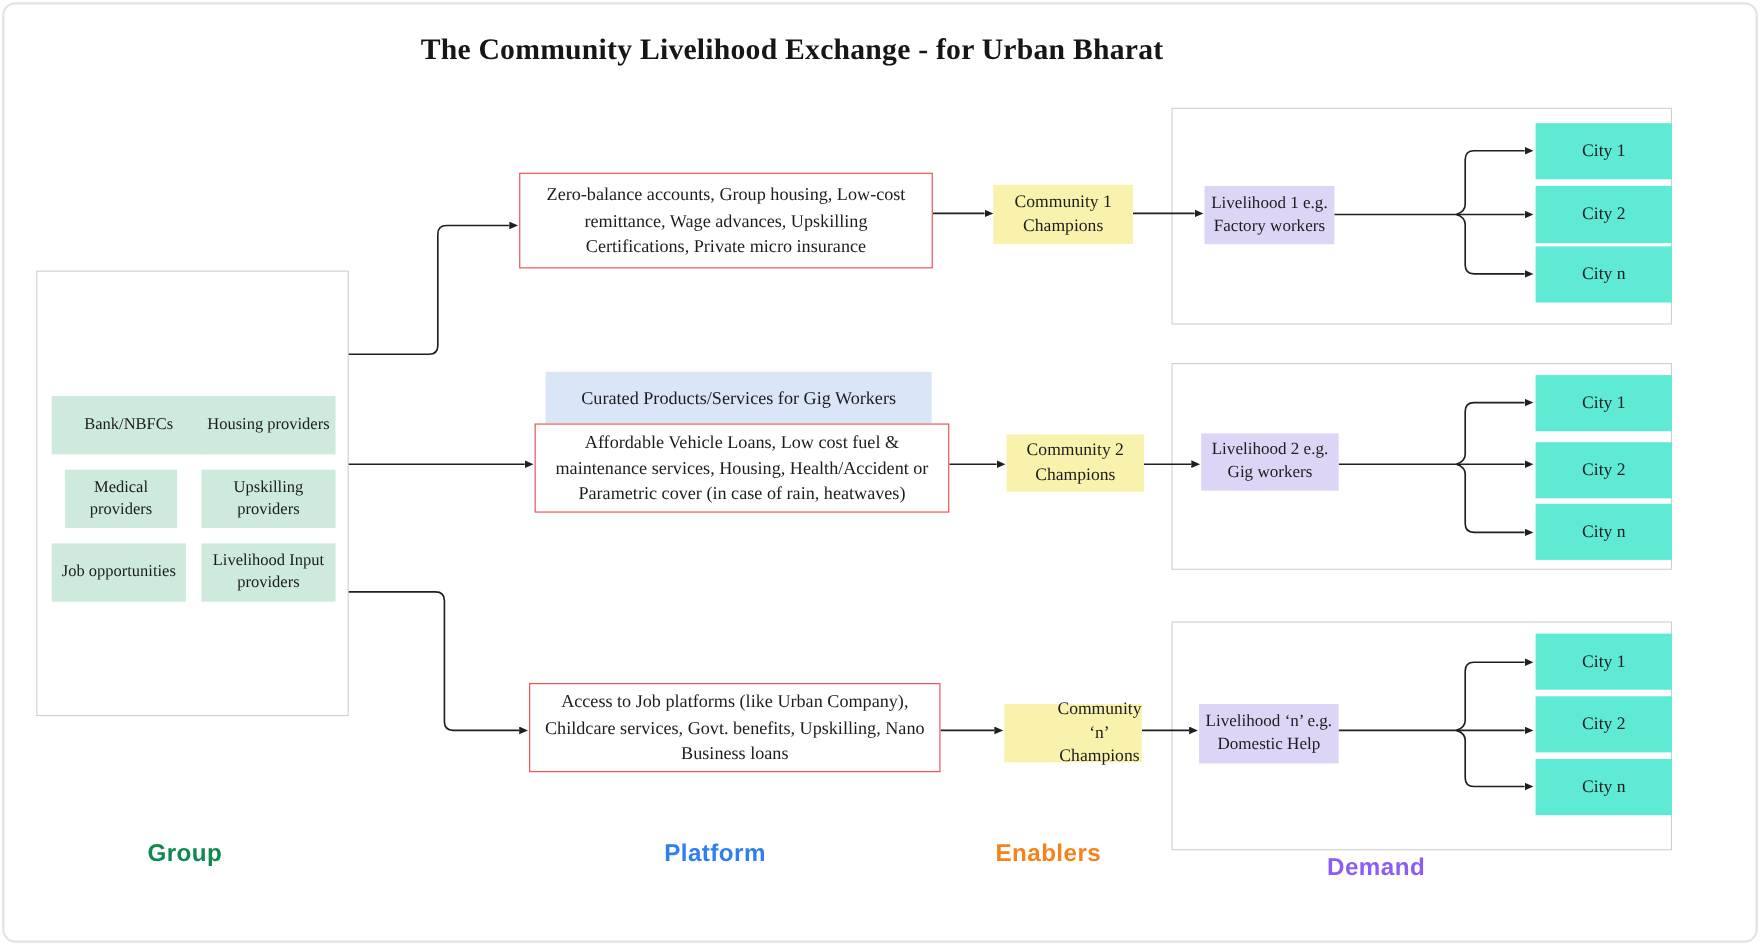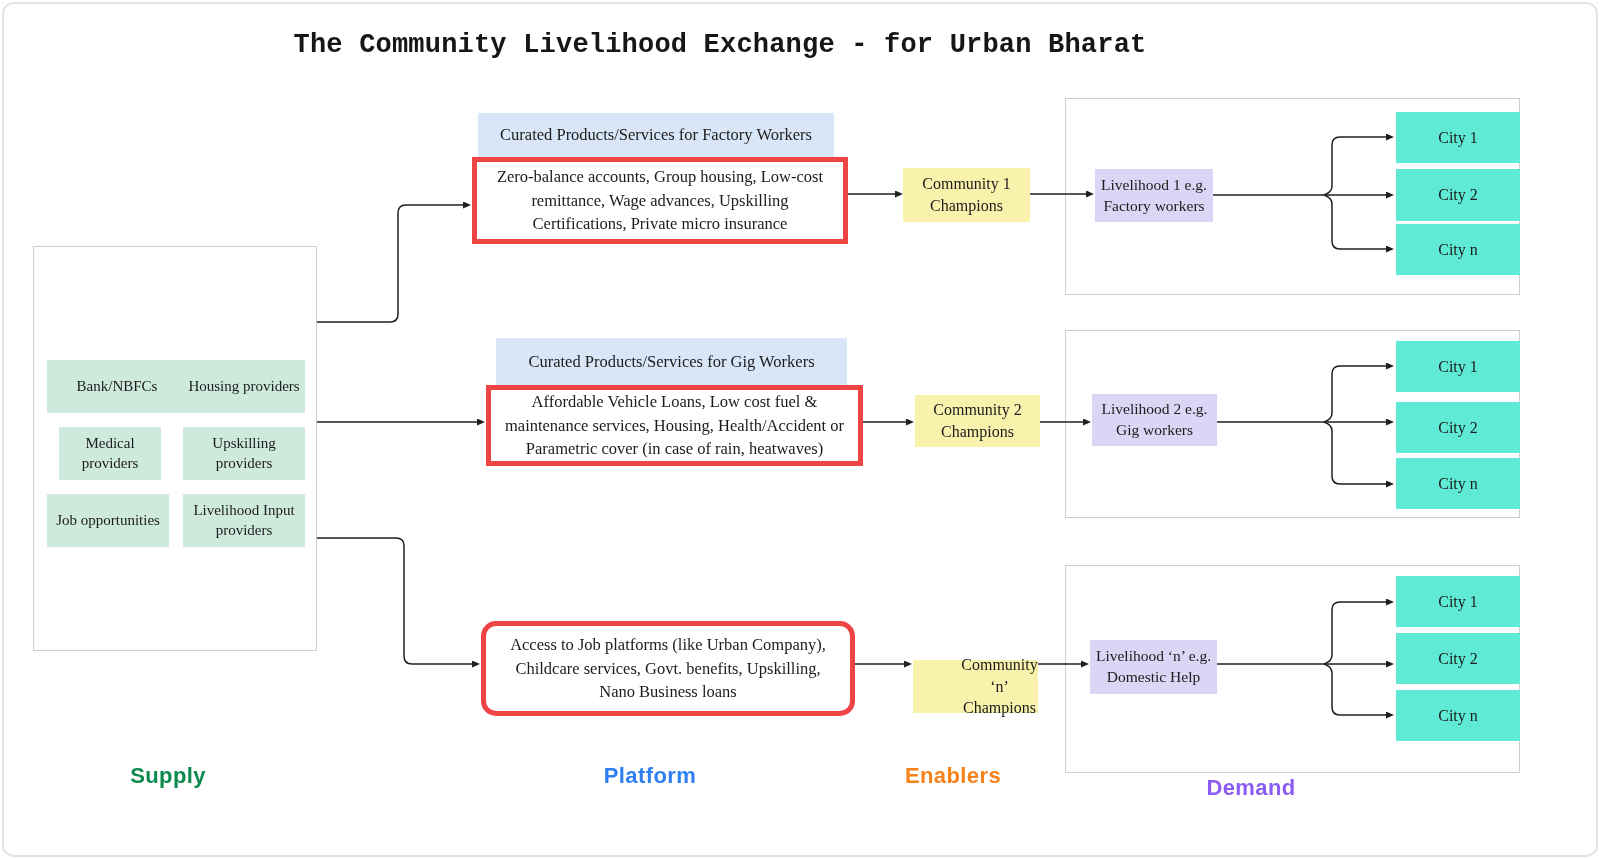--- a/index.html
+++ b/index.html
@@ -1,28 +1,28 @@
 <!DOCTYPE html>
 <html><head>
 <meta charset="utf-8">
 <style>
   html,body{margin:0;padding:0;background:#ffffff;}
   .canvas{position:relative;width:1600px;height:859px;background:#ffffff;overflow:hidden;
           font-family:"Liberation Sans",sans-serif;}
   .frame{position:absolute;left:2px;top:2px;right:2px;bottom:2px;border:2px solid #e3e3e3;
          border-radius:12px;pointer-events:none;}
   .title{position:absolute;left:720px;top:30px;transform:translateX(-50%);white-space:nowrap;
-         font-family:Liberation Mono, monospace;font-weight:600;font-size:27px;color:#161616;
+         font-family:Liberation Serif, serif;font-weight:600;font-size:27px;color:#161616;
          letter-spacing:0.2px;}
   .container{position:absolute;border:1px solid #cfcfcf;background:#ffffff;box-sizing:border-box;}
   .box{position:absolute;display:flex;align-items:center;justify-content:center;text-align:center;
        font-family:"Liberation Serif",serif;color:#1c1c1c;box-sizing:border-box;}
   .green{background:#cdeadd;font-size:15px;line-height:1.3;padding:2px 4px;}
   .bluehead{background:#d9e6f8;font-size:16.5px;}
-  .bodybox{background:#ffffff;border:5px solid #ef4444;font-size:16.5px;line-height:1.42;
+  .bodybox{background:#ffffff;border:1px solid #ef4444;font-size:16.5px;line-height:1.42;
            padding:6px 12px;}
   .yellow{background:#f9f2ad;font-size:16px;line-height:1.35;}
   .purple{background:#dcd5f6;font-size:15.5px;line-height:1.35;}
   .city{background:#5eead4;font-size:16px;}
   .seclabel{position:absolute;transform:translateX(-50%);font-family:"Liberation Sans",sans-serif;
             font-weight:bold;font-size:22px;letter-spacing:0.4px;white-space:nowrap;}
   svg.wires{position:absolute;left:0;top:0;width:1600px;height:859px;pointer-events:none;}
 </style>
 </head>
 <body>
@@ -71,45 +71,44 @@
     </g>
   </svg>
 
   <div class="box green" style="left:47px;top:360px;width:140px;height:53px;">Bank/NBFCs</div>
   <div class="box green" style="left:183px;top:360px;width:122px;height:53px;">Housing providers</div>
   <div class="box green" style="left:59px;top:427px;width:102px;height:53px;">Medical providers</div>
   <div class="box green" style="left:183px;top:427px;width:122px;height:53px;">Upskilling providers</div>
   <div class="box green" style="left:47px;top:494px;width:122px;height:53px;">Job opportunities</div>
   <div class="box green" style="left:183px;top:494px;width:122px;height:53px;">Livelihood Input providers</div>
 
-  <div class="box bluehead" style="left:478px;top:113px;width:356px;height:44px;">Curated Products/Services for Factory Workers</div>
   <div class="box bodybox" style="left:472px;top:157px;width:376px;height:87px;">Zero-balance accounts, Group housing, Low-cost remittance, Wage advances, Upskilling Certifications, Private micro insurance</div>
 
   <div class="box bluehead" style="left:496px;top:338px;width:351px;height:47px;">Curated Products/Services for Gig Workers</div>
   <div class="box bodybox" style="left:486px;top:385px;width:377px;height:81px;">Affordable Vehicle Loans, Low cost fuel &amp; maintenance services, Housing, Health/Accident or Parametric cover (in case of rain, heatwaves)</div>
 
-  <div class="box bodybox" style="left:481px;top:621px;width:374px;height:95px;border-radius:15px;">Access to Job platforms (like Urban Company), Childcare services, Govt. benefits, Upskilling, Nano Business loans</div>
+  <div class="box bodybox" style="left:481px;top:621px;width:374px;height:81px;">Access to Job platforms (like Urban Company), Childcare services, Govt. benefits, Upskilling, Nano Business loans</div>
 
   <div class="box yellow" style="left:903px;top:168px;width:127px;height:54px;">Community 1 Champions</div>
   <div class="box yellow" style="left:915px;top:395px;width:125px;height:52px;">Community 2 Champions</div>
-  <div class="box yellow" style="left:913px;top:660px;width:125px;height:53px;padding-left:48px;">Community ‘n’ Champions</div>
+  <div class="box yellow" style="left:913px;top:640px;width:125px;height:53px;padding-left:48px;">Community ‘n’ Champions</div>
 
   <div class="box purple" style="left:1095px;top:169px;width:118px;height:53px;">Livelihood 1 e.g. Factory workers</div>
   <div class="box purple" style="left:1092px;top:394px;width:125px;height:52px;">Livelihood 2 e.g. Gig workers</div>
   <div class="box purple" style="left:1090px;top:640px;width:127px;height:54px;">Livelihood ‘n’ e.g. Domestic Help</div>
 
   <div class="box city" style="left:1396px;top:112px;width:124px;height:51px;">City 1</div>
   <div class="box city" style="left:1396px;top:169px;width:124px;height:52px;">City 2</div>
   <div class="box city" style="left:1396px;top:224px;width:124px;height:51px;">City n</div>
 
   <div class="box city" style="left:1396px;top:341px;width:124px;height:51px;">City 1</div>
   <div class="box city" style="left:1396px;top:402px;width:124px;height:51px;">City 2</div>
   <div class="box city" style="left:1396px;top:458px;width:124px;height:51px;">City n</div>
 
   <div class="box city" style="left:1396px;top:576px;width:124px;height:51px;">City 1</div>
   <div class="box city" style="left:1396px;top:633px;width:124px;height:51px;">City 2</div>
   <div class="box city" style="left:1396px;top:690px;width:124px;height:51px;">City n</div>
 
-  <div class="seclabel" style="left: 168px; top: 763px; color: rgb(13, 138, 78);">Supply</div>
+  <div class="seclabel" style="left: 168px; top: 763px; color: rgb(13, 138, 78);">Group</div>
   <div class="seclabel" style="left: 650px; top: 763px; color: rgb(45, 127, 242);">Platform</div>
   <div class="seclabel" style="left: 953px; top: 763px; color: rgb(246, 130, 27);">Enablers</div>
   <div class="seclabel" style="left: 1251px; top: 775px; color: #8b5cf6;">Demand</div>
 </div>
 
 </body></html>

